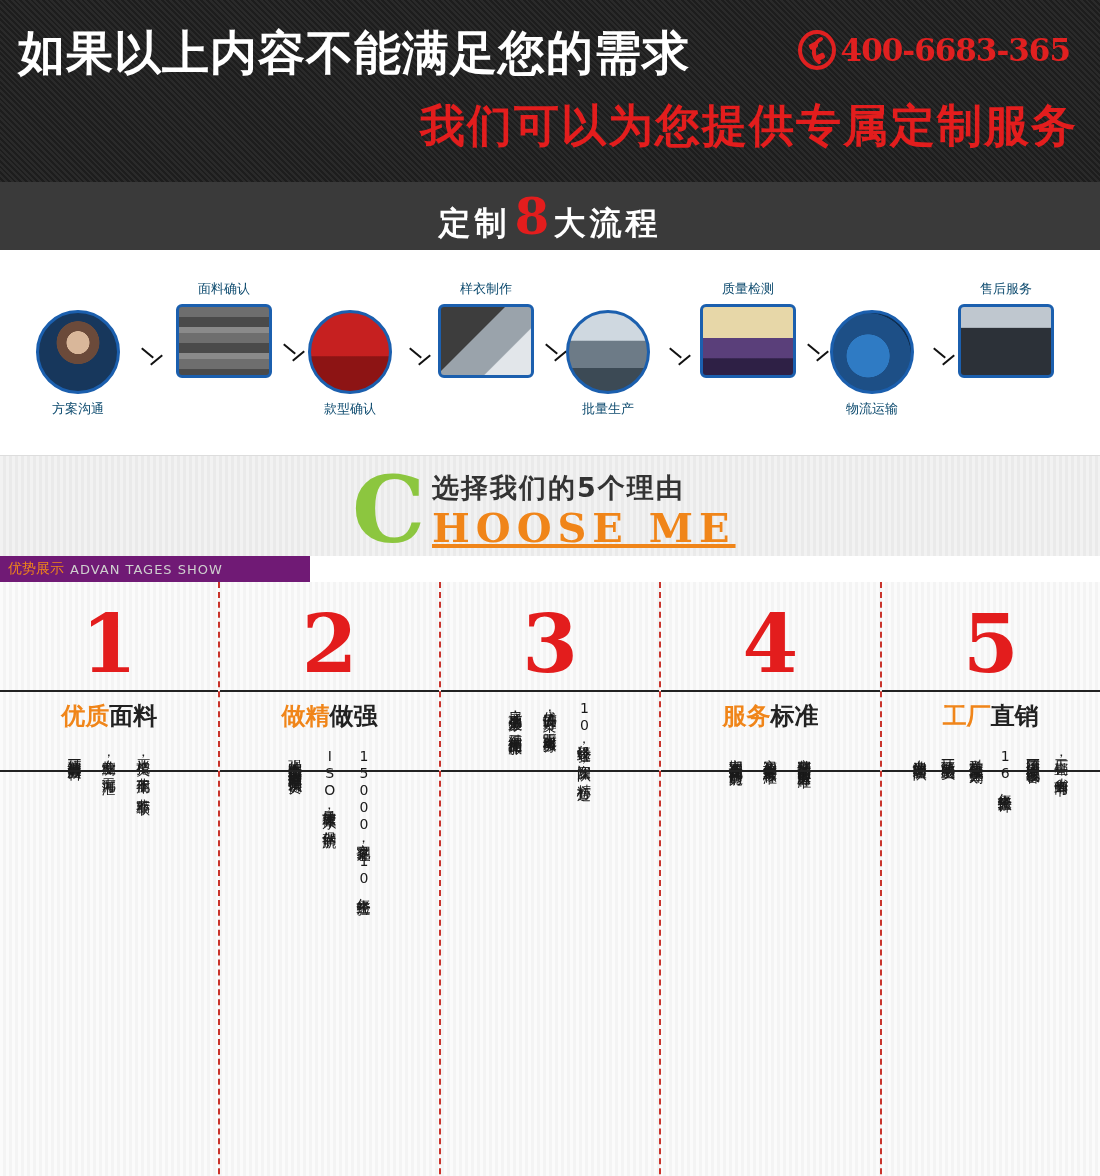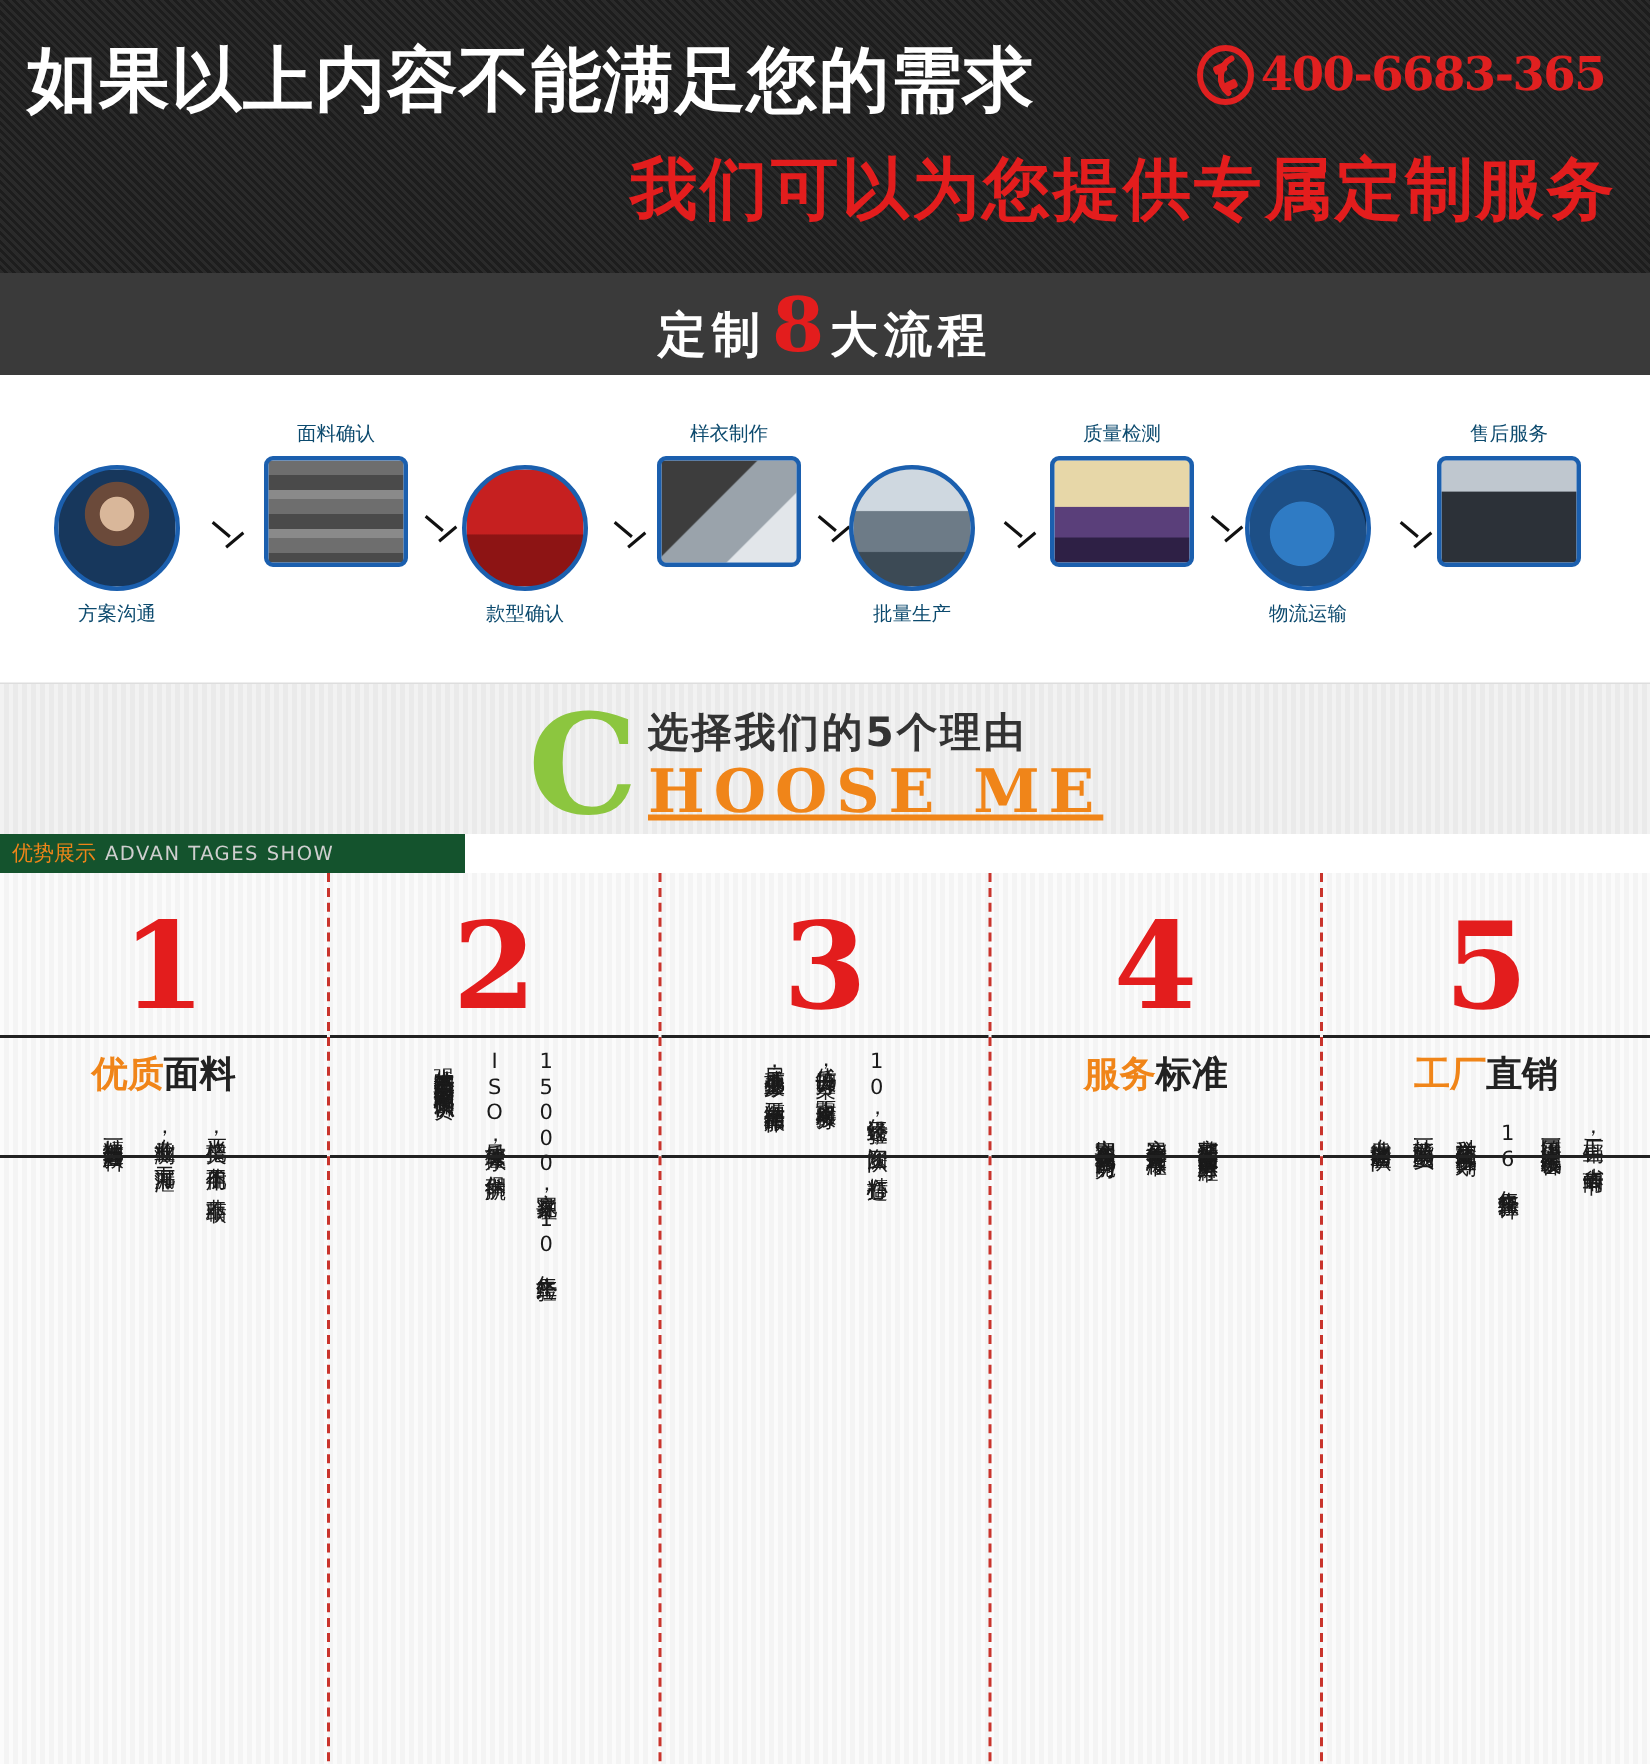--- a/index.html
+++ b/index.html
@@ -98,21 +98,21 @@
     position:absolute;left:432px;top:14px;
     font-size:27px;font-weight:bold;color:#333;letter-spacing:2px;
   }
   .choose-en{
     position:absolute;left:432px;top:48px;
     font-family:"DejaVu Serif","Liberation Serif",serif;
     font-size:40px;font-weight:bold;color:#f08519;letter-spacing:6px;text-decoration:underline;
   }
   
   .advanbar{
-    width:1100px;height:26px;background:#14532d;
+    width:1100px;height:26px;background:#701a75;
     display:flex;align-items:center;position:relative;
   }
   .advan-cn{font-size:14px;color:#f08519;padding-left:8px;}
   .advan-en{font-size:13px;color:#cfcfcf;padding-left:6px;letter-spacing:1px;}
   .advanbar:after{
     content:"";position:absolute;left:310px;top:0;right:0;height:26px;
     background:#ffffff;
   }
   
   .grid{
@@ -251,20 +251,23 @@
     <div class="vtexts">
       <div class="vt">严格把关，非优不用 非精不取</div>
       <div class="vt">专业检测，无漏可泄</div>
       <div class="vt">精挑细选每一款面料</div>
     </div>
   </div>
 
   <div class="col">
     <div class="num">2</div>
     <div class="hr top"></div>
+    <div class="coltitle">
+      <span class="a">做精</span><span class="b">做强</span>
+    </div>
     <div class="hr bot"></div>
     <div class="vtexts">
       <div class="vt">15000家客户见证，10年生产经验</div>
       <div class="vt">ISO质量管理体系，保驾护航</div>
       <div class="vt">强大的生产能力科学灵活的生产管理制度知识供货</div>
     </div>
   </div>
 
   <div class="col">
     <div class="num">3</div>

